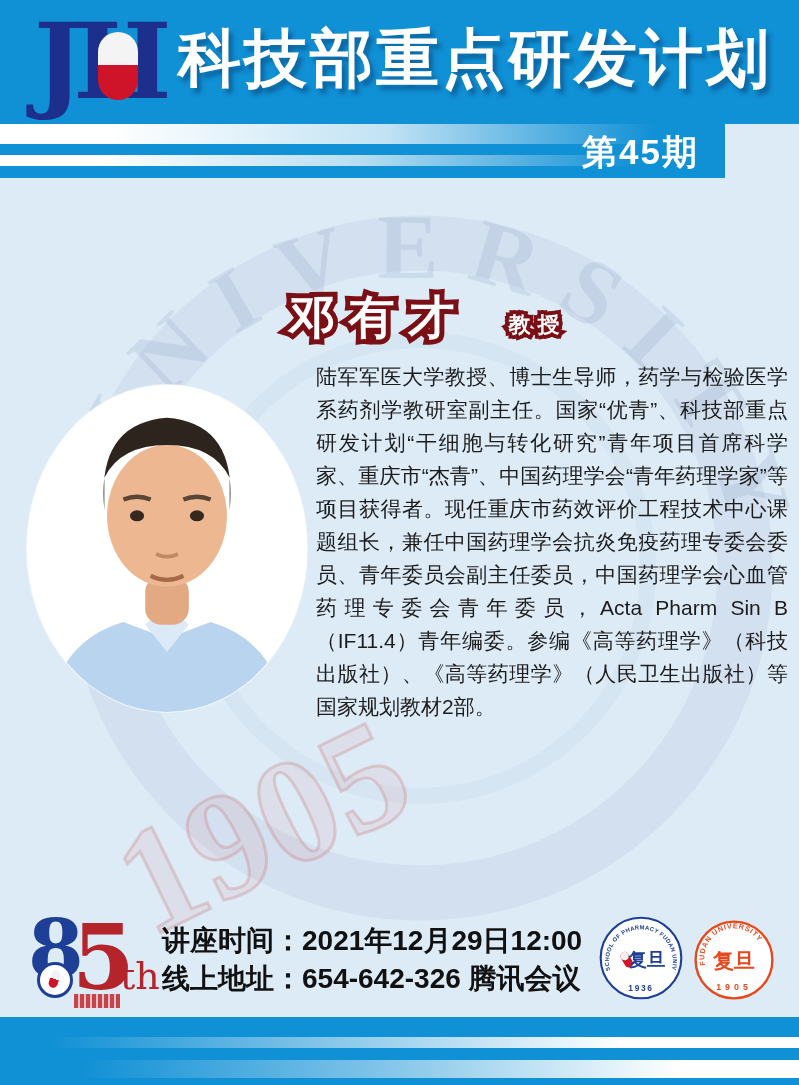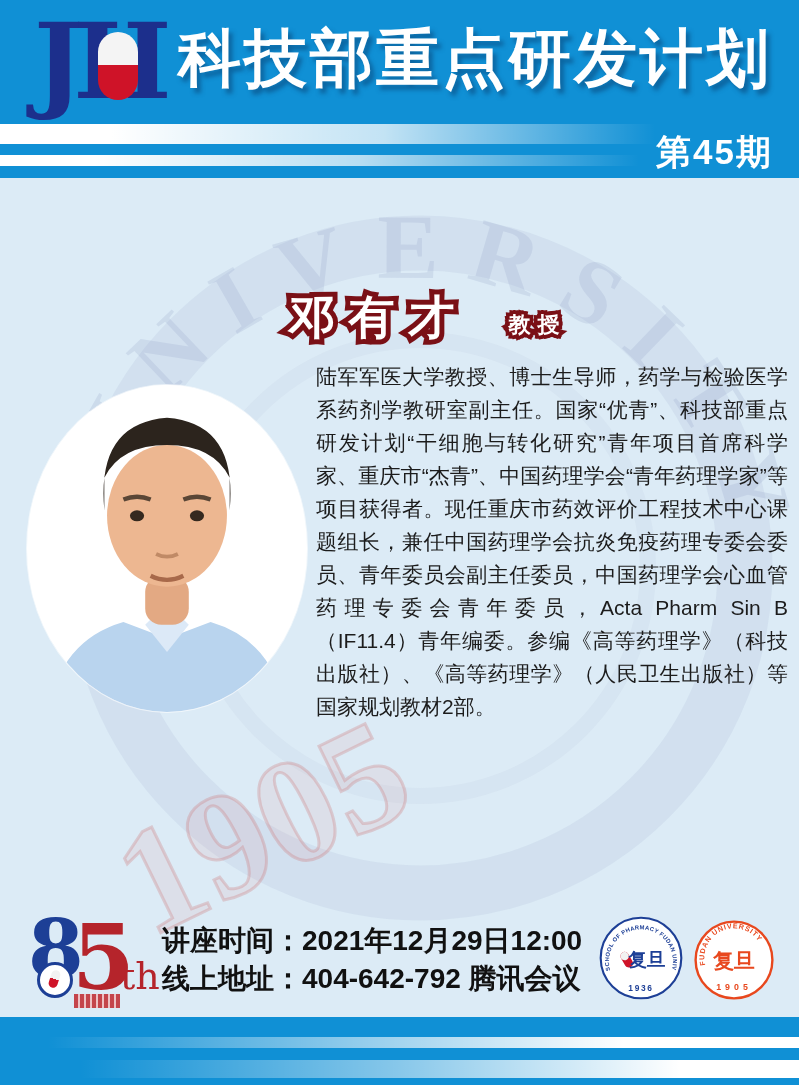--- a/index.html
+++ b/index.html
@@ -11,21 +11,21 @@
   .jh-logo{position:absolute;left:34px;top:8px;width:132px;height:110px;}
   .jh-letters{position:absolute;left:0;top:0;font-family:"DejaVu Serif","Liberation Serif",serif;
     font-weight:bold;font-size:104px;line-height:108px;color:#1c2f8c;letter-spacing:-10px;}
   .capsule{position:absolute;left:64px;top:24px;width:40px;height:68px;border-radius:20px;
     background:linear-gradient(to bottom,#f4f4f4 0 49%,#cf1328 49% 100%);}
   .forum-title{position:absolute;left:178px;top:16px;width:610px;margin:0;
     font-size:63px;font-weight:bold;color:#ffffff;letter-spacing:3px;white-space:nowrap;
     text-shadow:4px 5px 4px rgba(8,60,110,0.5);}
 
   
-  .band-top{position:absolute;left:0;top:124px;width:799px;height:54px;background:#1090d5;}
+  .band-top{position:absolute;left:0;top:124px;width:725px;height:54px;background:#1090d5;}
   .band-top .stripe{position:absolute;left:0;width:799px;}
   .band-top .s1{top:0;height:20px;background:linear-gradient(90deg,#ffffff 14%,rgba(255,255,255,0.75) 48%,rgba(255,255,255,0) 82%);}
   .band-top .s2{top:31px;height:11px;background:linear-gradient(90deg,#ffffff 12%,rgba(255,255,255,0.7) 45%,rgba(255,255,255,0) 80%);}
   .issue{position:absolute;right:26px;top:5px;font-size:35px;font-weight:bold;color:#ffffff;letter-spacing:2px;}
 
   
   .main{position:absolute;left:0;top:178px;width:799px;height:839px;background:#dcebf6;}
   .watermark{position:absolute;left:0;top:0;pointer-events:none;}
   .talk-title{position:absolute;left:0;top:34px;width:799px;margin:0;text-align:center;
     font-size:43px;font-weight:bold;color:#1a3e9b;letter-spacing:3px;}
@@ -151,21 +151,21 @@
       <span class="five">5</span>
       <span class="th">th</span>
       <div class="building"></div>
     </div>
 
     <div class="info">
       <div class="line">
         <span>讲座时间：</span><span>2021年12月29日12:00</span>
       </div>
       <div class="line">
-        <span>线上地址：</span><span>404-642-792 腾讯会议</span>
+        <span>线上地址：</span><span>654-642-326 腾讯会议</span>
       </div>
     </div>
 
     <div class="seal seal-pharm">
       <svg viewBox="0 0 100 100">
         <defs>
           <path id="ph-arc" d="M 14,66 A 38,38 0 1 1 86,66" fill="none"></path>
         </defs>
         <circle cx="50" cy="50" r="48" fill="#ffffff" stroke="#1d3f96" stroke-width="2.5"></circle>
         <text font-size="7" font-weight="bold" fill="#1d3f96" letter-spacing="0.4">

